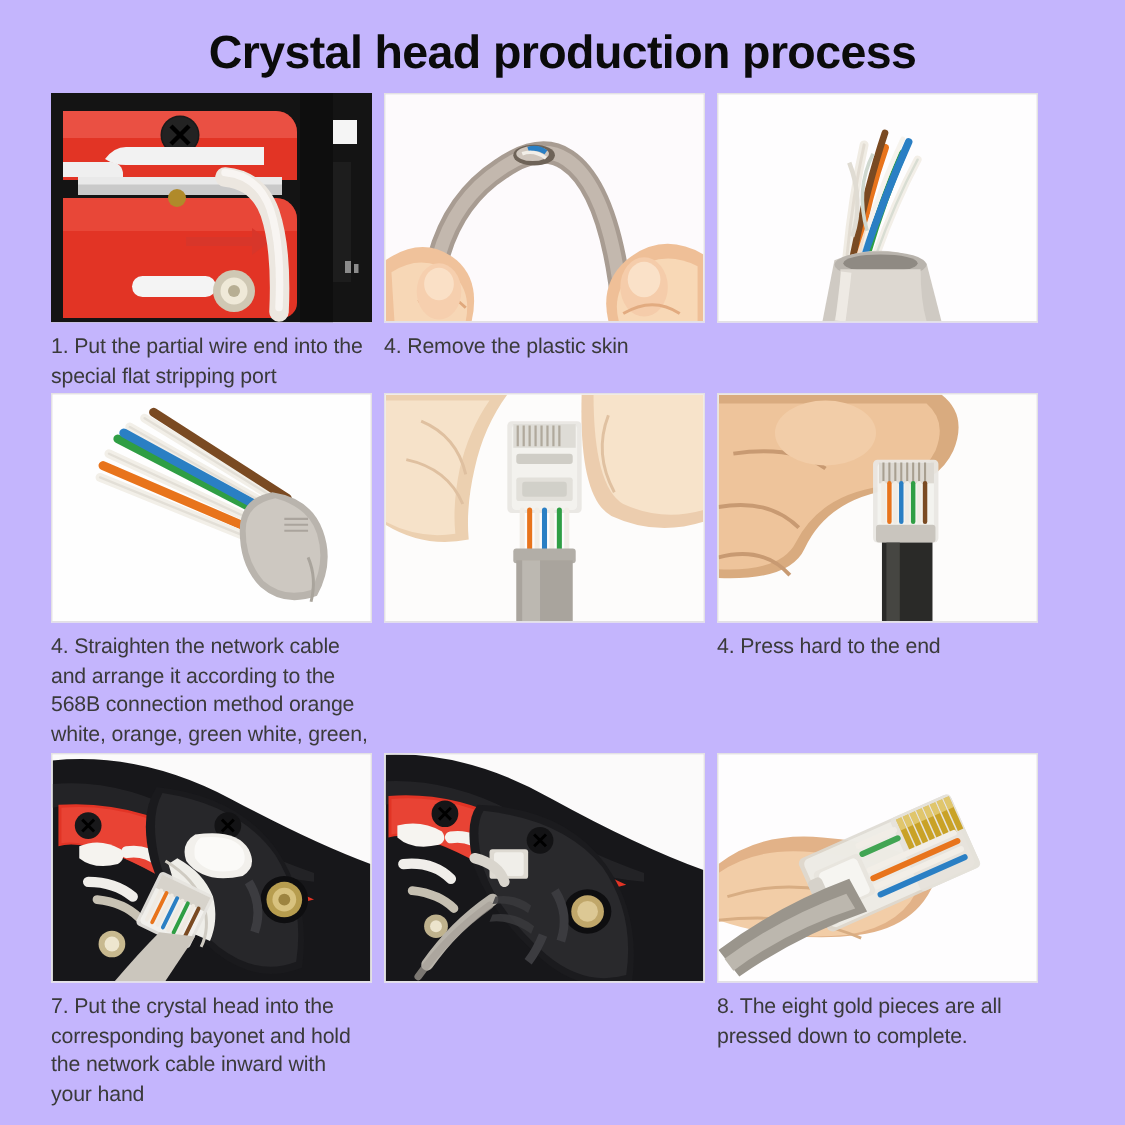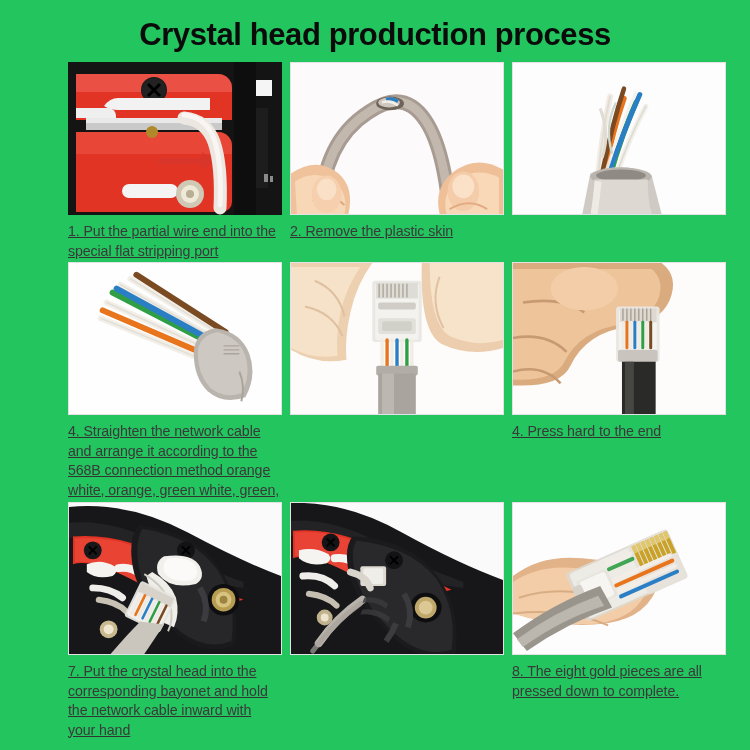--- a/index.html
+++ b/index.html
@@ -11,40 +11,39 @@
     width: 750px;
     height: 750px;
     font-family: "Liberation Sans", sans-serif;
     color: #333333;
     overflow: hidden;
   }
   .page {
     position: relative;
     width: 750px;
     height: 750px;
-    background: #22c55e;
+    background: #c4b5fd;
     box-sizing: border-box;
   }
   .page-title {
     text-align: center;
     font-family: "Liberation Sans", sans-serif;
     font-weight: bold;
     font-size: 31px;
     letter-spacing: -0.4px;
     color: #0b0b0b;
     padding-top: 16px;
     line-height: 38px;
     margin: 0;
   }
   .grid {
     position: absolute;
-    left: 68px;
+    left: 34px;
     top: 62px;
     width: 658px;
-    text-decoration: underline;
   }
   .row {
     display: flex;
     justify-content: space-between;
     align-items: flex-start;
   }
   .row-1 { height: 200px; }
   .row-2 { height: 240px; }
   .row-3 { height: 240px; }
   .cell {
@@ -132,21 +131,21 @@
             <path d="M22 140 q18 -10 32 4" stroke="#e0a87c" stroke-width="2" fill="none"></path>
             <ellipse cx="36" cy="133" rx="15" ry="19" fill="#f6cfae"></ellipse>
             <ellipse cx="36" cy="128" rx="10" ry="11" fill="#fae0c6"></ellipse>
             <path d="M214 108 q-28 -16 -52 4 q-18 16 -12 41 h64 Z" fill="#efbf97"></path>
             <path d="M210 116 q-24 -12 -44 4 q-14 14 -9 33 h53 Z" fill="#f8d8b6"></path>
             <ellipse cx="174" cy="130" rx="16" ry="20" fill="#f5ccaa"></ellipse>
             <ellipse cx="174" cy="125" rx="11" ry="12" fill="#fae1c8"></ellipse>
             <path d="M160 148 q20 -12 38 0" stroke="#e2ab80" stroke-width="2" fill="none"></path>
           </svg>
         </div>
-        <div class="caption">2. Remove the plastic skin</div>
+        <div class="caption">4. Remove the plastic skin</div>
       </div>
 
       <div class="cell">
         <div class="photo">
           <svg viewBox="0 0 214 153" preserveAspectRatio="none" aria-hidden="true">
             <rect x="0" y="0" width="214" height="153" fill="#fefdfe"></rect>
             <g stroke-linecap="round" fill="none">
               <path d="M86 114 q4 -44 12 -80" stroke="#f0ece4" stroke-width="6"></path>
               <path d="M86 114 q4 -44 12 -80" stroke="#d9d2c6" stroke-width="2" opacity="0.6"></path>
               <path d="M92 114 q8 -44 20 -78" stroke="#e8741c" stroke-width="5.4"></path>

